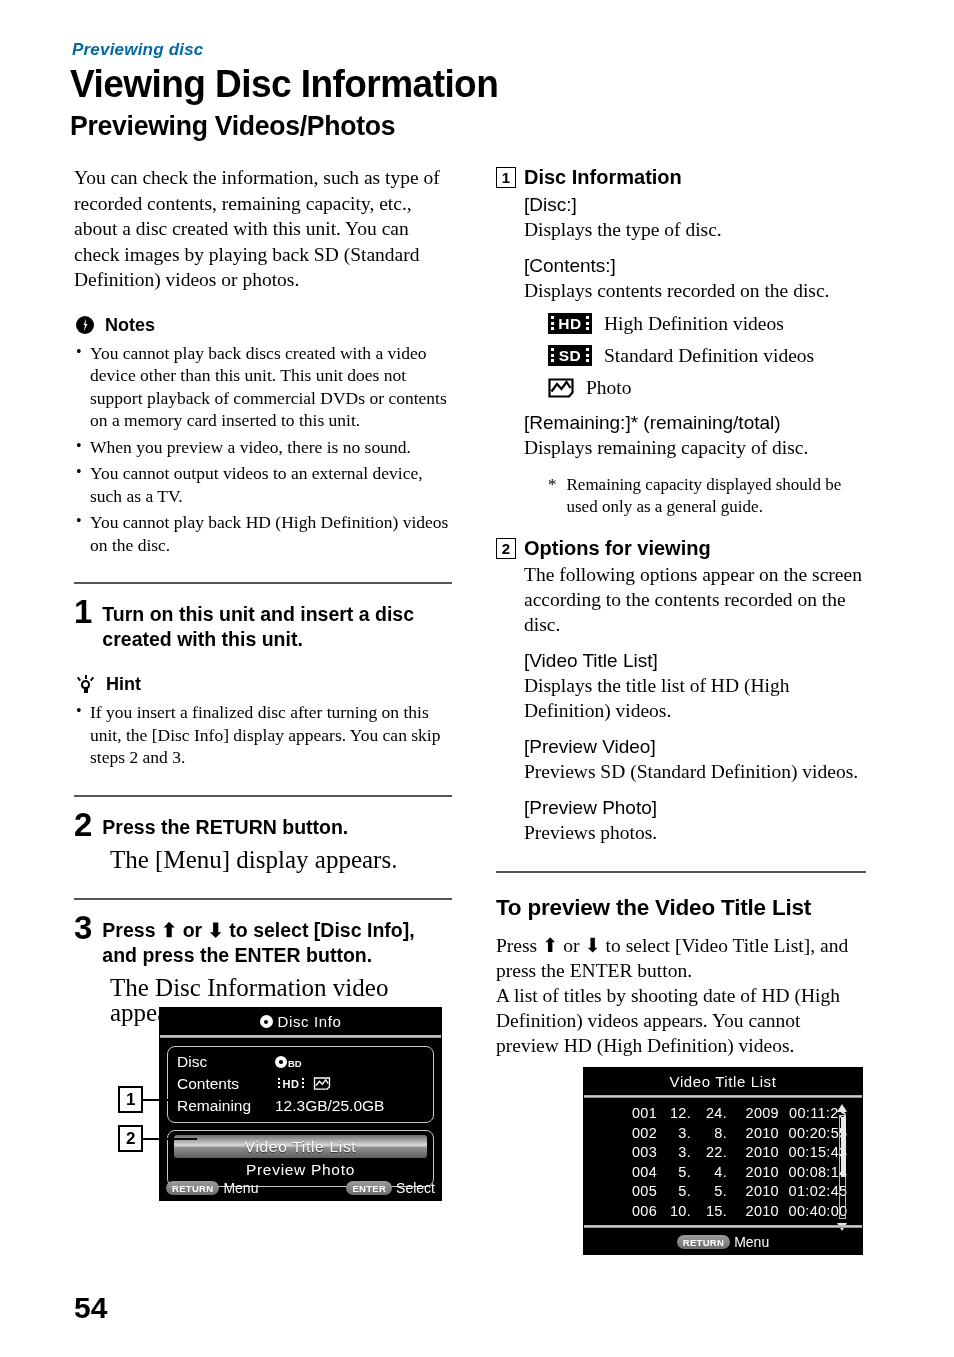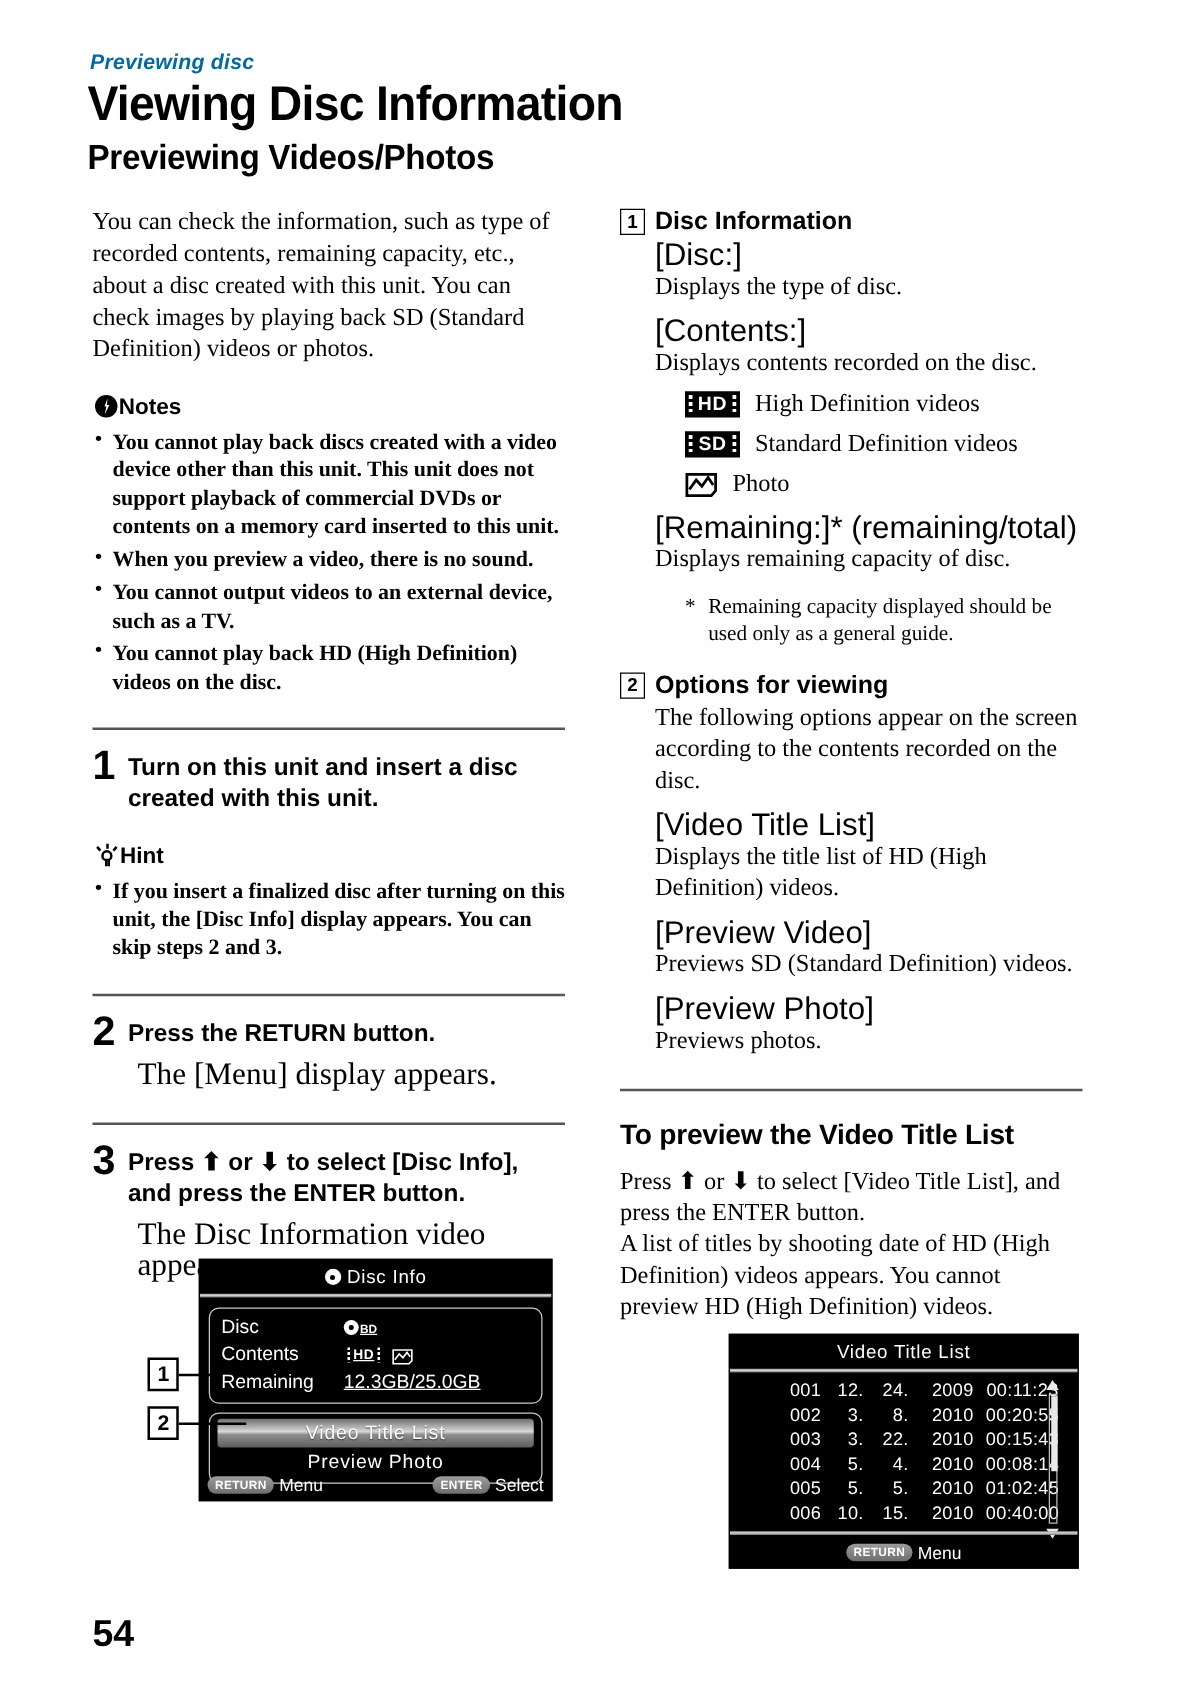--- a/index.html
+++ b/index.html
@@ -72,21 +72,21 @@
   p.body {
     margin: 0 0 0 0;
     font-size: 19.5px;
     line-height: 25.5px;
   }
 
   
   .cue-head {
     display: flex;
     align-items: center;
-    gap: 1px;
+    gap: 11px;
     font-family: "Liberation Sans", sans-serif;
     font-weight: bold;
     font-size: 18px;
     margin: 22px 0 6px 2px;
   }
   .icon-note {
     width: 18px; height: 18px;
     border-radius: 50%;
     background: #000;
     position: relative;
@@ -127,21 +127,20 @@
     background: #000;
   }
   .icon-hint .r1 { left: 8.5px; top: 0px; }
   .icon-hint .r2 { left: 2px; top: 2px; transform: rotate(-40deg); }
   .icon-hint .r3 { left: 15px; top: 2px; transform: rotate(40deg); }
 
   ul.bullets {
     margin: 0;
     padding: 0;
     list-style: none;
-    font-weight: bold;
   }
   ul.bullets li {
     position: relative;
     padding-left: 16px;
     font-size: 17.5px;
     line-height: 22.5px;
     margin-bottom: 4px;
   }
   ul.bullets li::before {
     content: "\2022";
@@ -205,21 +204,21 @@
     min-width: 10px;
     text-align: center;
     flex: 0 0 auto;
     margin-top: 2px;
   }
   .indent {
     margin-left: 28px;
   }
   .lbl {
     font-family: "Liberation Sans", sans-serif;
-    font-size: 25px;
+    font-size: 19px;
     line-height: 25px;
     margin-top: 11px;
   }
   .lbl.first { margin-top: 3px; }
   .desc {
     font-size: 19.5px;
     line-height: 25px;
   }
 
   .badge-row {
@@ -347,21 +346,21 @@
     padding: 4px 9px 5px 9px;
   }
   .info-line {
     display: flex;
     align-items: center;
     font-size: 15.5px;
     line-height: 22px;
     white-space: nowrap;
   }
   .info-key { width: 98px; flex: 0 0 auto; }
-  .info-val { display: flex; align-items: flex-end; gap: 6px; text-decoration: underline; }
+  .info-val { display: flex; align-items: flex-start; gap: 6px; }
   .disc-bd {
     display: inline-flex;
     align-items: flex-end;
     gap: 1px;
   }
   .disc-bd .mini-disc {
     width: 12px; height: 12px;
     border-radius: 50%;
     background: #fff;
     position: relative;

